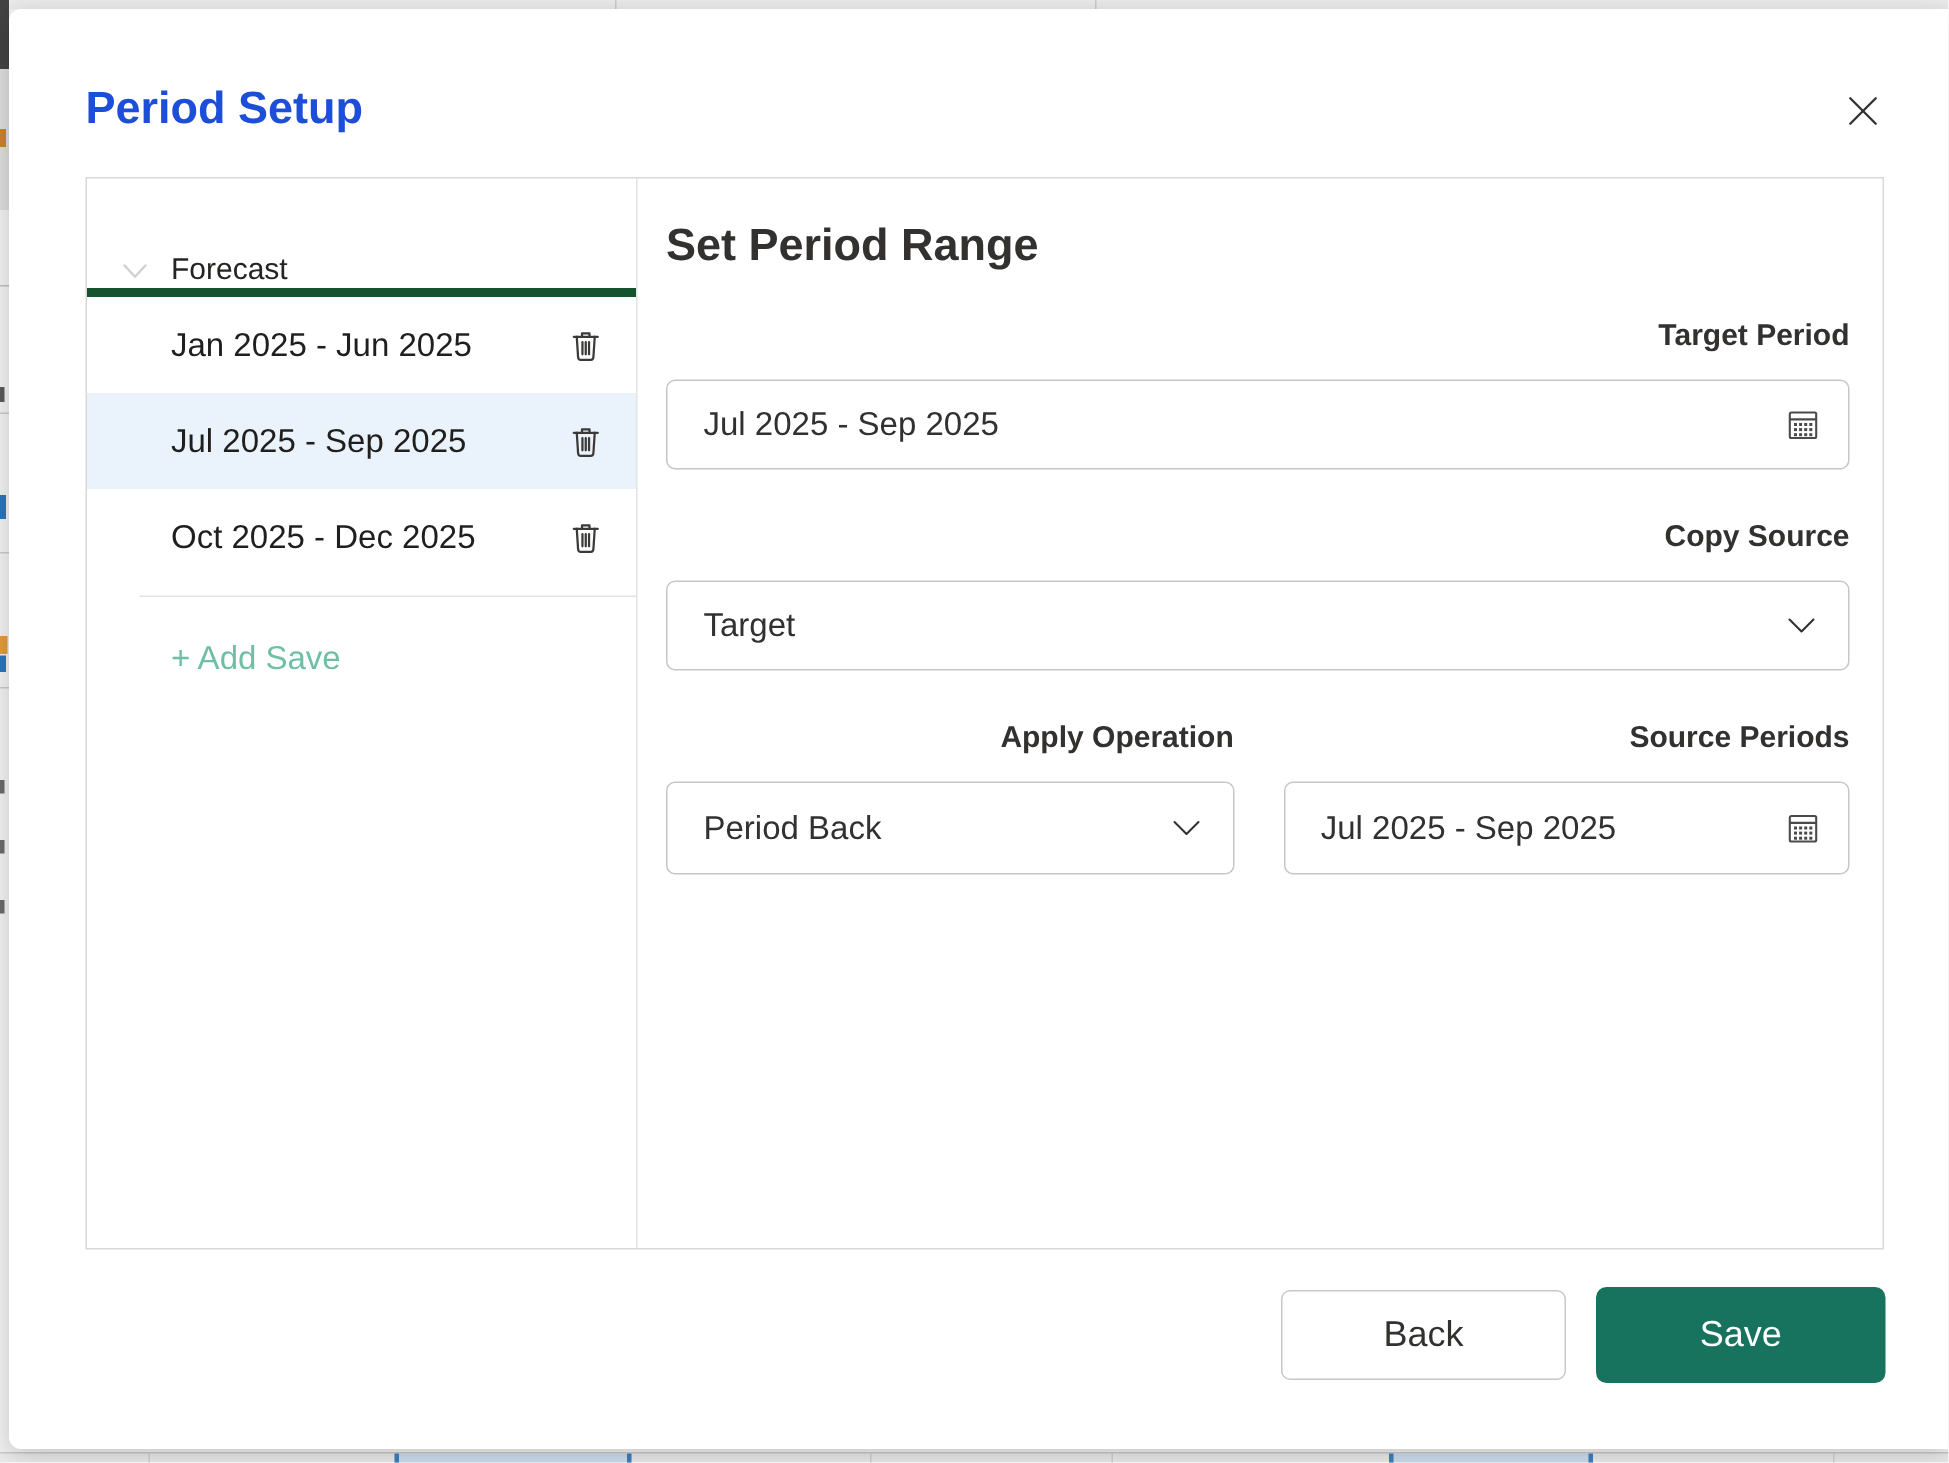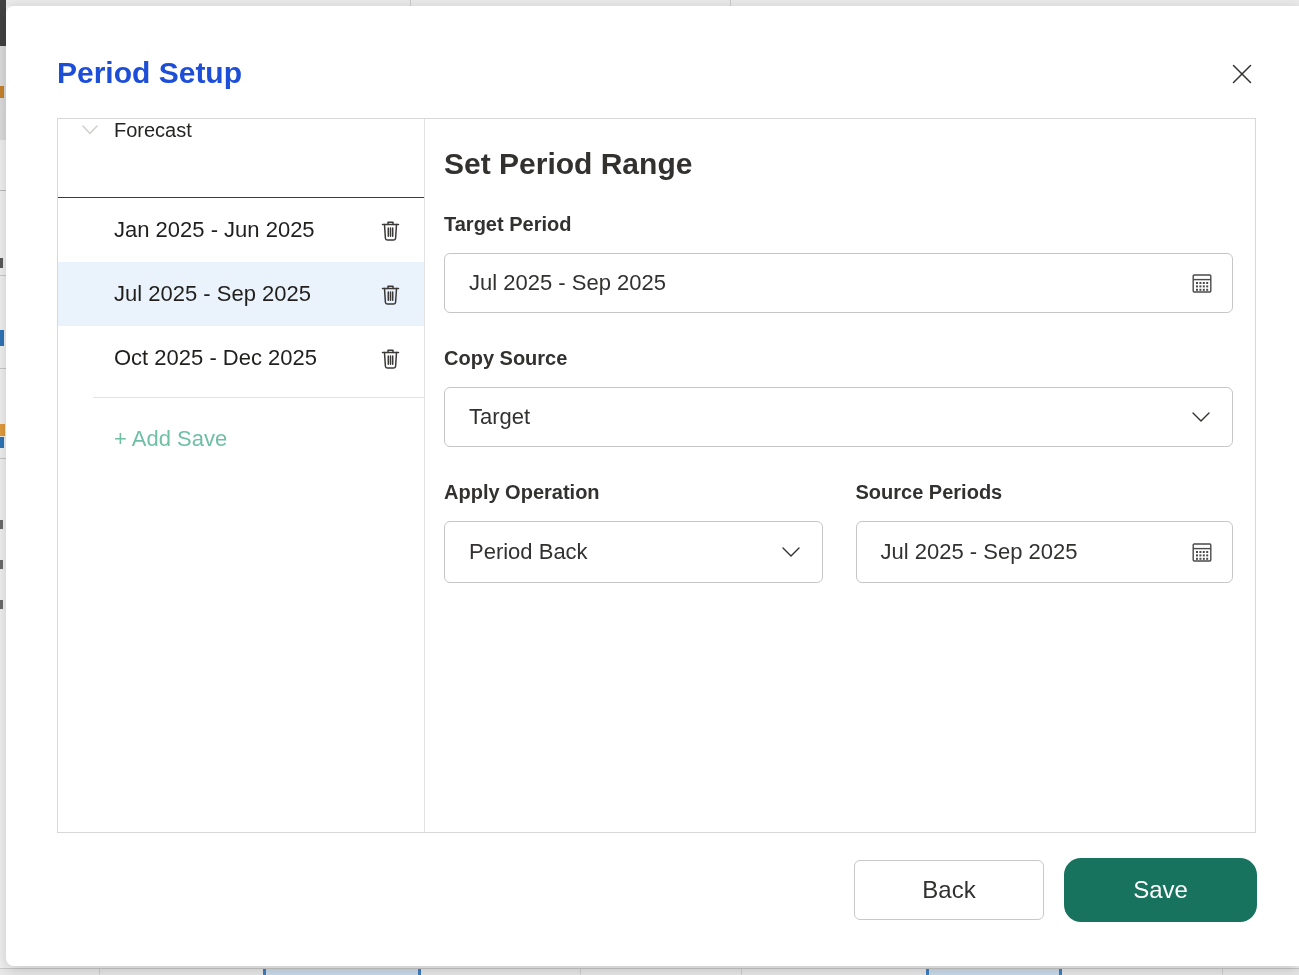--- a/index.html
+++ b/index.html
@@ -18,48 +18,48 @@
 
   
   .modal { position:absolute; left:6px; top:6px; width:1293px; height:960px;
     background:#ffffff; border-radius:8px 0 0 8px; box-shadow:0 4px 14px rgba(0,0,0,.18); }
   .modal-title { position:absolute; left:51px; top:50px; font-size:30px; font-weight:600; color:#1d4ed8; }
   .close-btn { position:absolute; left:1220px; top:52px; width:32px; height:32px; display:flex; align-items:center; justify-content:center; cursor:pointer; background:none; border:none; }
 
   
   .panel { position:absolute; left:51px; top:112px; width:1199px; height:715px; border:1px solid #d8d8d8; background:#fff; }
   .sidebar { position:absolute; left:0; top:0; bottom:0; width:367px; border-right:1px solid #e3e3e3; }
-  .sidebar-header { height:79px; border-bottom:1px solid #14532d; display:flex; align-items:flex-start; padding-left:21px; }
+  .sidebar-header { height:79px; border-bottom:6px solid #14532d; display:flex; align-items:flex-end; padding-left:21px; }
   .sidebar-header .chev { margin-right:13px; display:flex; }
   .sidebar-header .group-label { font-size:20px; color:#252423; }
   .range-item { height:64px; display:flex; align-items:center; }
   .range-item.selected { background:#eaf3fb; }
   .range-item .label { margin-left:56px; font-size:22px; color:#201f1e; flex:1; }
   .range-item .trash { margin-right:22px; display:flex; cursor:pointer; }
   .list-divider { height:1px; background:#e3e3e3; margin:7px 0 0 35px; }
   .add-range { margin:28px 0 0 56px; font-size:22px; color:#6fbfa7; cursor:pointer; display:inline-block; }
 
   
   .content { position:absolute; left:368px; right:0; top:0; bottom:0; padding:26px 22px 0 18px; }
   .content h2 { font-size:30px; font-weight:600; color:#323130; line-height:38px; }
-  .field-label { font-size:20px; font-weight:600; color:#323130; line-height:26px; margin-top:28px; }
+  .field-label { font-size:20px; font-weight:600; color:#323130; line-height:26px; margin-top:28px;text-align:right; }
   .control { position:relative; margin-top:16px; height:60px; border:1px solid #c6c6c6; border-radius:6px; background:#fff;
     display:flex; align-items:center; padding:0 52px 0 24px; cursor:pointer; }
   .control .value { font-size:22px; color:#323130; white-space:nowrap; }
   .control .right-ic { position:absolute; right:18px; top:50%; transform:translateY(-50%); display:flex; }
   .two-col { display:flex; }
   .two-col .col-a { width:379px; }
   .two-col .col-b { width:378px; margin-left:33px; }
 
   
   .btn-back { position:absolute; left:848px; top:854px; width:190px; height:60px; background:#fff;
     border:1px solid #c8c8c8; border-radius:6px; font-size:24px; color:#323130; cursor:pointer;
     font-family:"Liberation Sans", sans-serif; }
   .btn-save { position:absolute; left:1058px; top:852px; width:193px; height:64px; background:#17735e;
-    border:none; border-radius:17px; font-size:24px; color:#ffffff; cursor:pointer;
+    border:none; border-radius:7px; font-size:24px; color:#ffffff; cursor:pointer;
     font-family:"Liberation Sans", sans-serif; }
 </style>
 </head>
 <body>
 
 <div class="stage">
 
   <div class="bg-top-strip">
     <div class="vdiv" style="left:410px"></div>
     <div class="vdiv" style="left:730px"></div>

